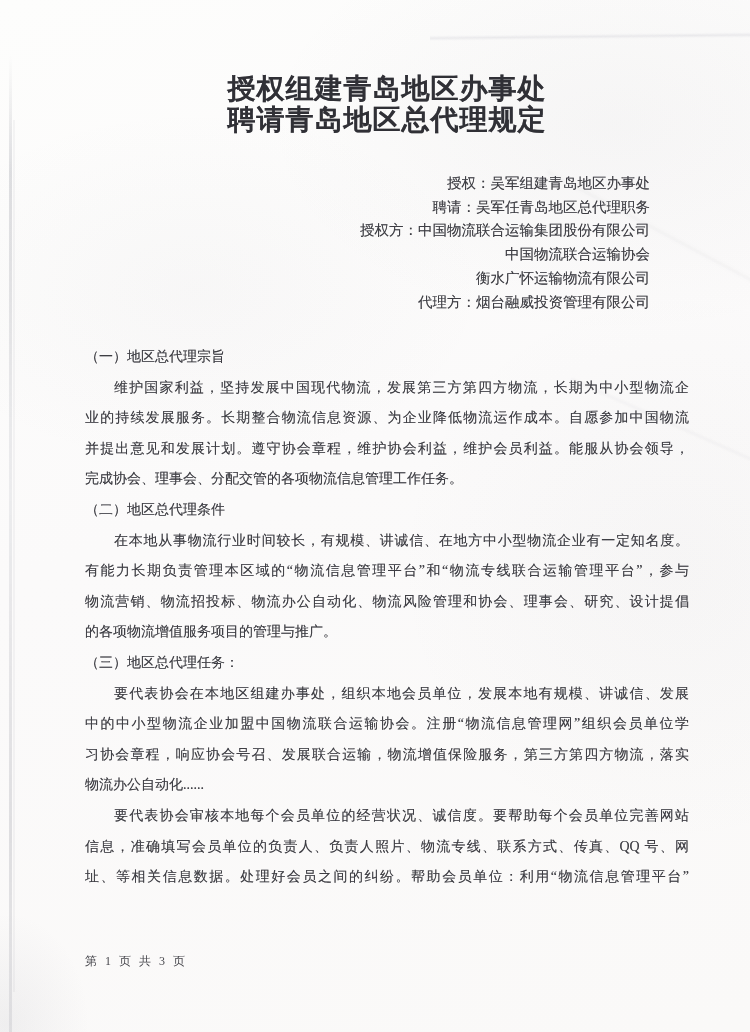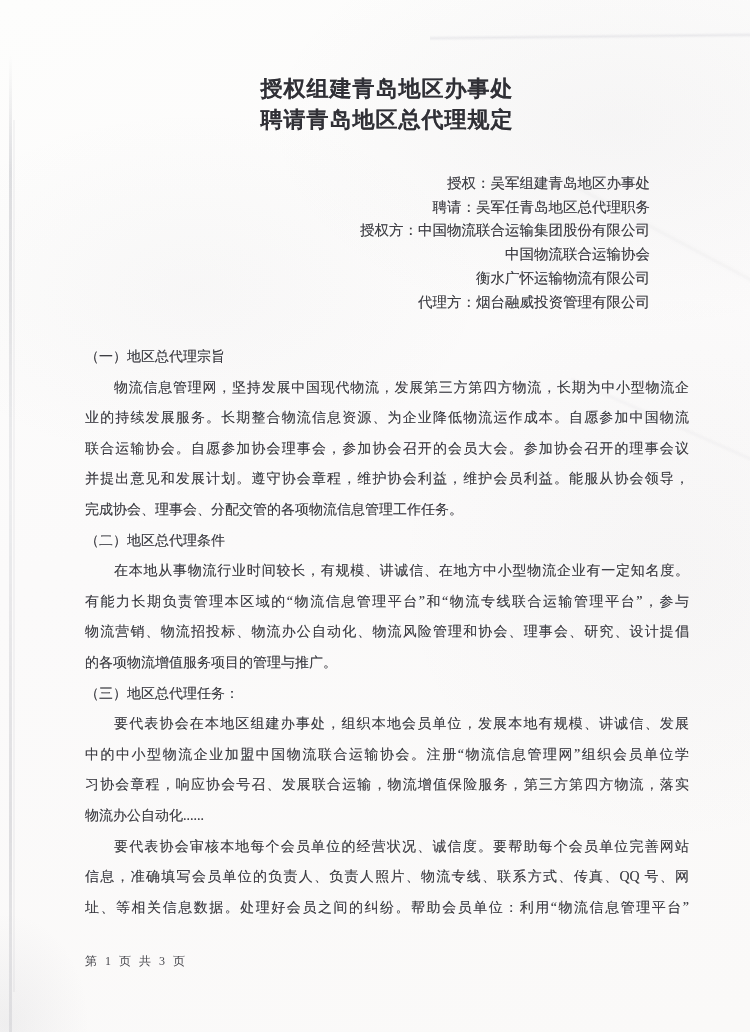--- a/index.html
+++ b/index.html
@@ -69,21 +69,21 @@
     left: -30px; bottom: -40px;
     width: 120px; height: 160px;
     background: radial-gradient(ellipse at 30% 70%, rgba(140,140,152,0.10), transparent 70%);
   }
 
   
   .doc-title {
     position: absolute;
     top: 73px; left: 85px; width: 604px;
     text-align: center;
-    font-size: 22px;
+    font-size: 28px;
     line-height: 31px;
     font-weight: bold;
     color: #303036;
     letter-spacing: 1px;
     text-shadow: 0 0 0.5px rgba(48,48,54,0.55);
   }
   .meta {
     position: absolute;
     top: 172px; left: 90px; width: 560px;
     font-size: 14.5px;
@@ -140,23 +140,22 @@
     <div>授权：吴军组建青岛地区办事处</div>
     <div>聘请：吴军任青岛地区总代理职务</div>
     <div>授权方：中国物流联合运输集团股份有限公司</div>
     <div class="indent">中国物流联合运输协会</div>
     <div class="indent">衡水广怀运输物流有限公司</div>
     <div>代理方：烟台融威投资管理有限公司</div>
   </div>
 
   <div class="body-text">
     <div class="bl">（一）地区总代理宗旨</div>
-    <div class="bl fill ind">物流信息管理网，坚持发展中国现代物流，发展第三方第四方物流，长期为中小型物流企</div>
+    <div class="bl fill ind">维护国家利益，坚持发展中国现代物流，发展第三方第四方物流，长期为中小型物流企</div>
     <div class="bl fill">业的持续发展服务。长期整合物流信息资源、为企业降低物流运作成本。自愿参加中国物流</div>
-    <div class="bl fill">联合运输协会。自愿参加协会理事会，参加协会召开的会员大会。参加协会召开的理事会议</div>
     <div class="bl fill">并提出意见和发展计划。遵守协会章程，维护协会利益，维护会员利益。能服从协会领导，</div>
     <div class="bl">完成协会、理事会、分配交管的各项物流信息管理工作任务。</div>
     <div class="bl">（二）地区总代理条件</div>
     <div class="bl fill ind">在本地从事物流行业时间较长，有规模、讲诚信、在地方中小型物流企业有一定知名度。</div>
     <div class="bl fill">有能力长期负责管理本区域的“物流信息管理平台”和“物流专线联合运输管理平台”，参与</div>
     <div class="bl fill">物流营销、物流招投标、物流办公自动化、物流风险管理和协会、理事会、研究、设计提倡</div>
     <div class="bl">的各项物流增值服务项目的管理与推广。</div>
     <div class="bl">（三）地区总代理任务：</div>
     <div class="bl fill ind">要代表协会在本地区组建办事处，组织本地会员单位，发展本地有规模、讲诚信、发展</div>
     <div class="bl fill">中的中小型物流企业加盟中国物流联合运输协会。注册“物流信息管理网”组织会员单位学</div>

